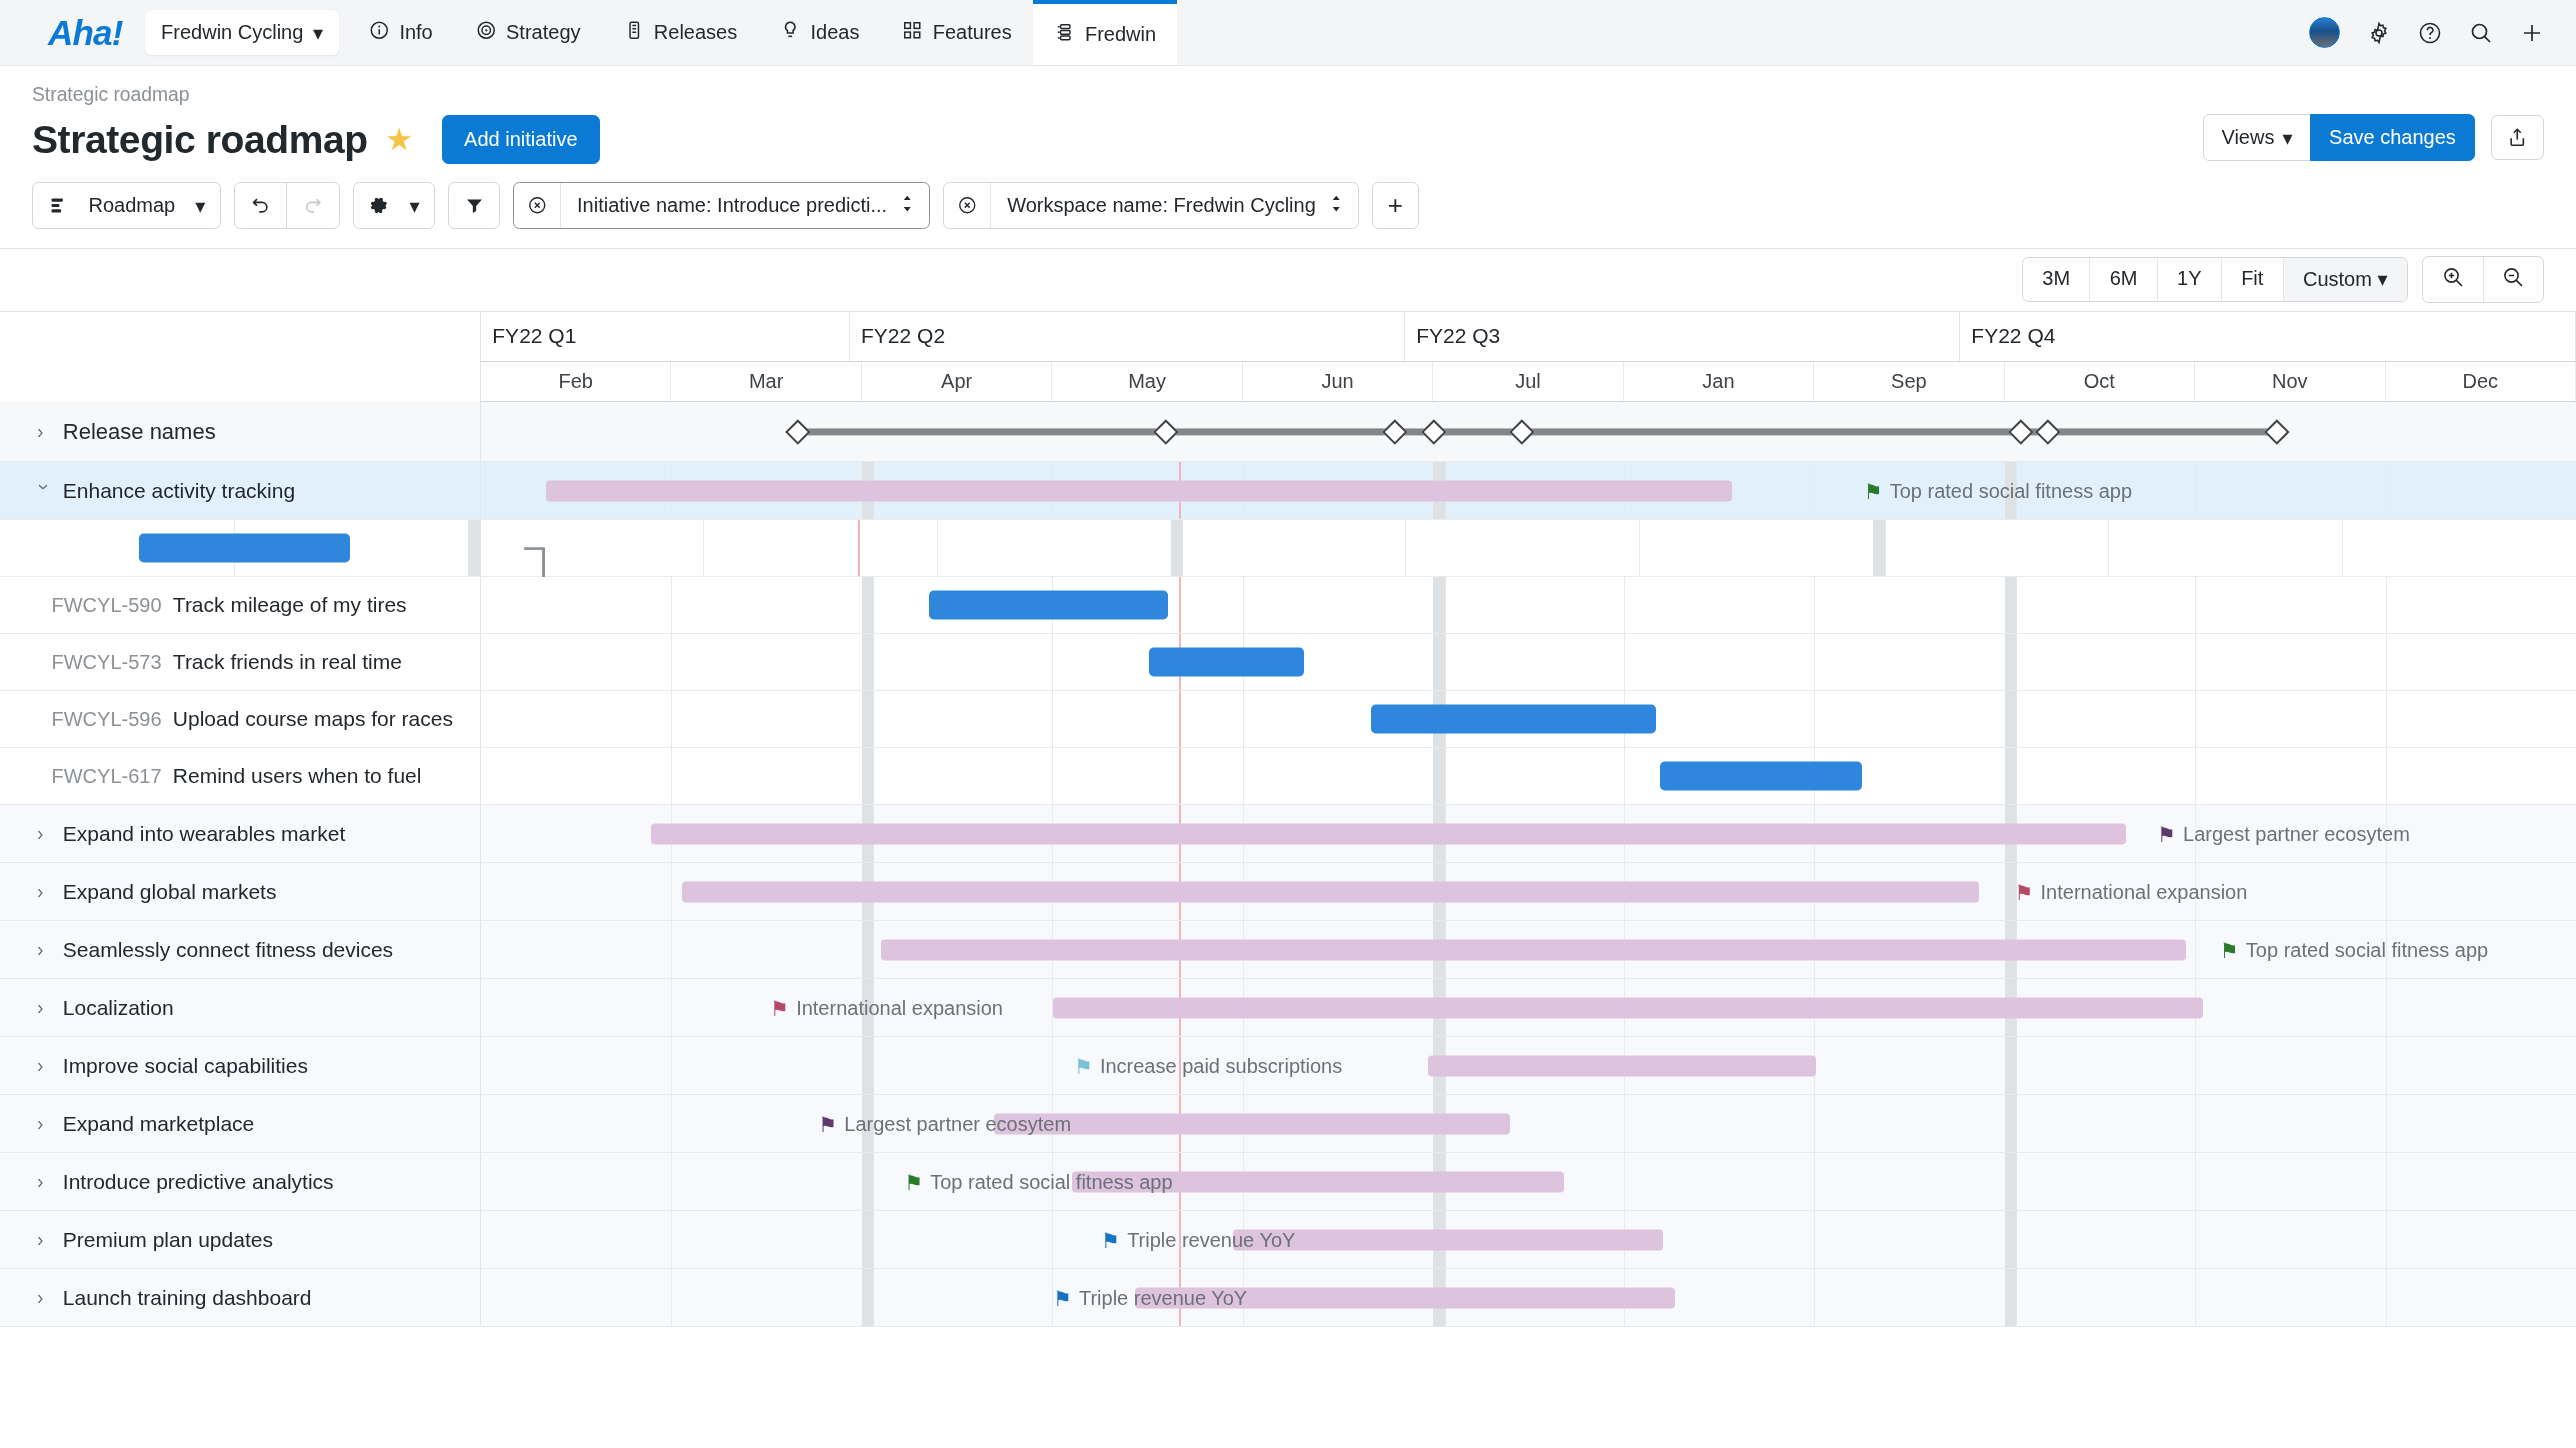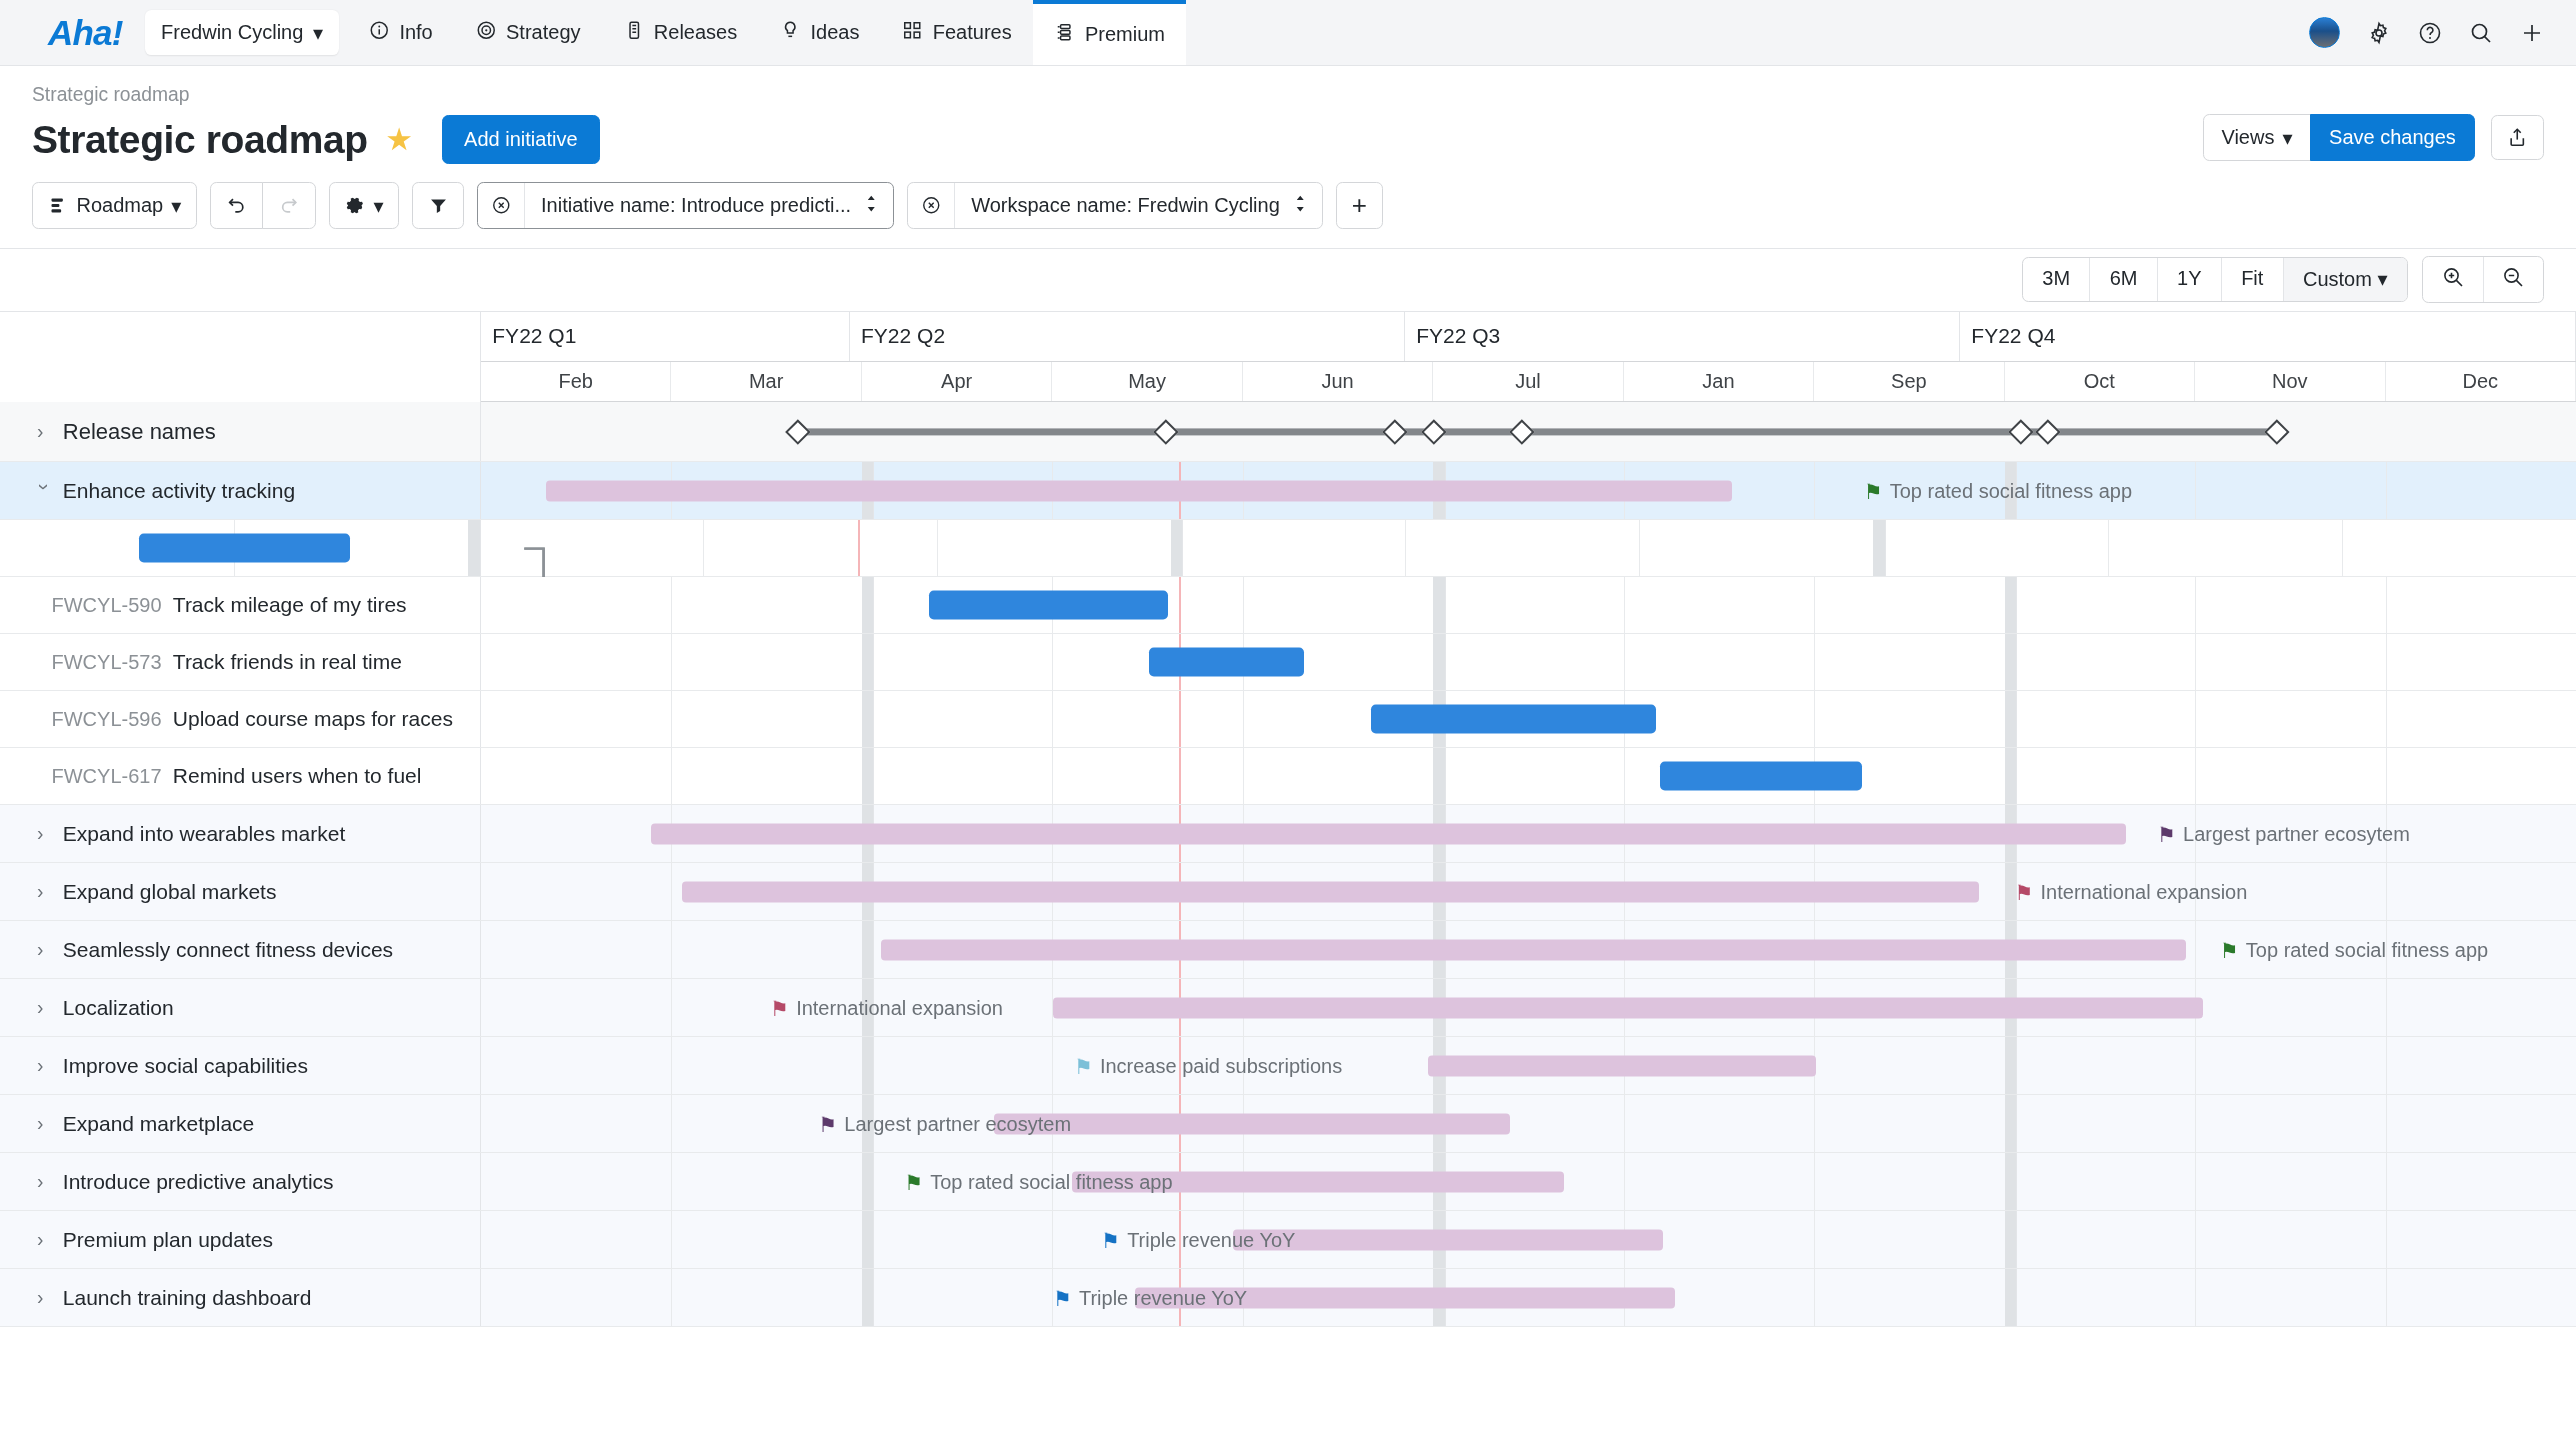--- a/index.html
+++ b/index.html
@@ -87,21 +87,21 @@
   .share-btn { margin-left: 16px; border-radius: 6.4px; padding: 10.5px 14.5px; }
 
   
   .toolbar {
     display: flex; align-items: center; gap: 13px;
     padding: 17.7px 32px 19.3px 32px;
   }
   .tb-btn {
     border: 0.8px solid #d4d6d9; background:#fff; border-radius:6.4px;
     height: 47px; min-width: 47px;
-    display:flex; align-items:center; justify-content:center; gap:8px;
+    display:flex; align-items:center; justify-content:center; gap:20px;
     font-size:20px; padding: 0 14.5px; cursor:pointer;
   }
   .tb-btn.disabled { color:#c7cacd; cursor:default; }
   .tb-group { display:flex; }
   .tb-group .tb-btn:first-child { border-radius: 6.4px 0 0 6.4px; }
   .tb-group .tb-btn:last-child { border-radius: 0 6.4px 6.4px 0; margin-left:-0.8px; }
   .filter-pill {
     display:flex; align-items:stretch; border:0.8px solid #d4d6d9; border-radius:6.4px;
     overflow:hidden; background:#fff; height:47px;
   }
@@ -246,21 +246,21 @@
           </svg></span>
         <span>Features</span>
       </div>
       <div class="nav-item active">
         <span><svg width="22.5" height="22.5" viewBox="0 0 24 24" fill="none" stroke="#23282d" stroke-width="1.6">
             <rect x="7" y="4" width="10" height="4" rx="1"></rect>
             <rect x="7" y="10" width="10" height="4" rx="1"></rect>
             <rect x="7" y="16" width="10" height="4" rx="1"></rect>
             <path d="M4 6h2M4 12h2M4 18h2"></path>
           </svg></span>
-        <span>Premium</span>
+        <span>Fredwin</span>
       </div>
     </div>
   <div class="nav-right">
     <div class="avatar"></div>
     <div class="nav-ico">
       <svg width="24" height="24" viewBox="0 0 24 24" fill="none" stroke="#23282d" stroke-width="1.6">
         <circle cx="12" cy="12" r="3"></circle>
         <path d="M12 2.5l1.4 2.2 2.5-.6.5 2.5 2.4.9-1.2 2.3 1.2 2.3-2.4.9-.5 2.5-2.5-.6L12 21.5l-1.4-2.2-2.5.6-.5-2.5-2.4-.9 1.2-2.3L5.2 12l2.4-.9.5-2.5 2.5.6z"></path>
       </svg>
     </div>

